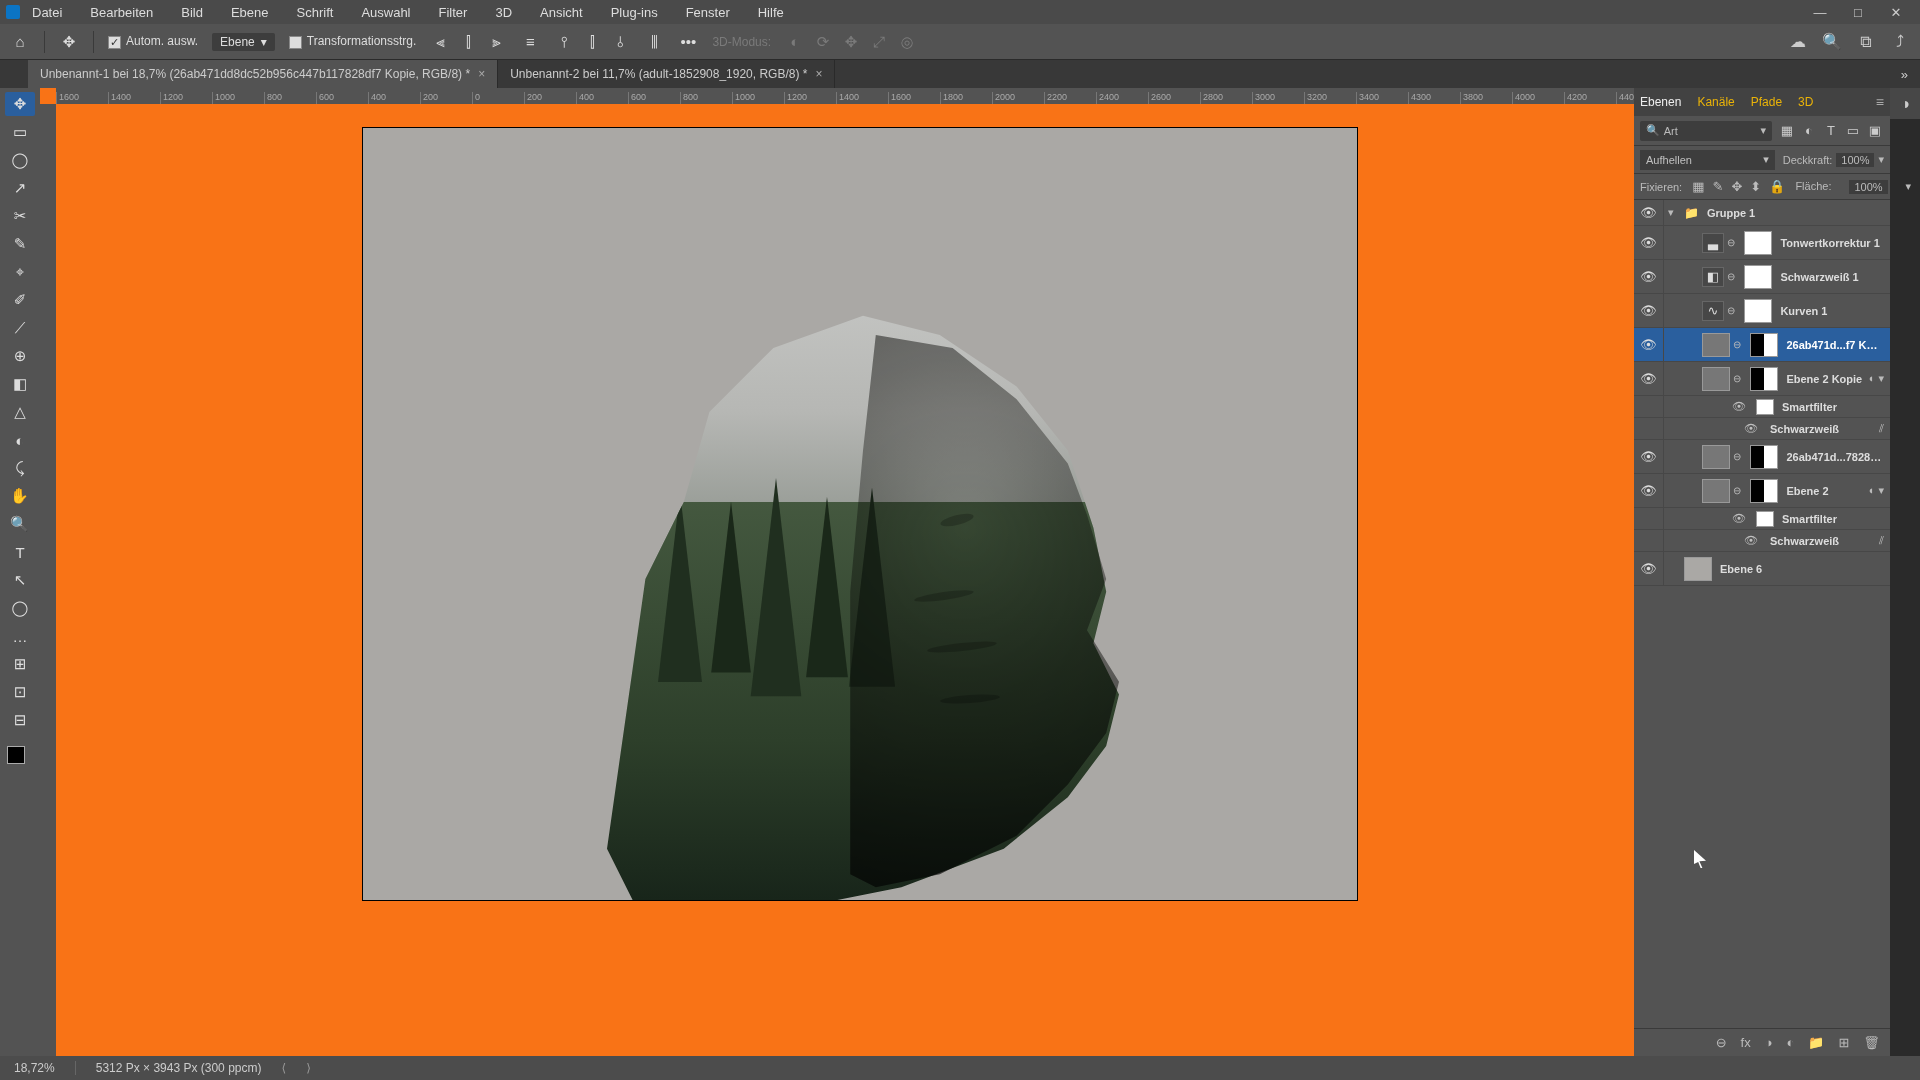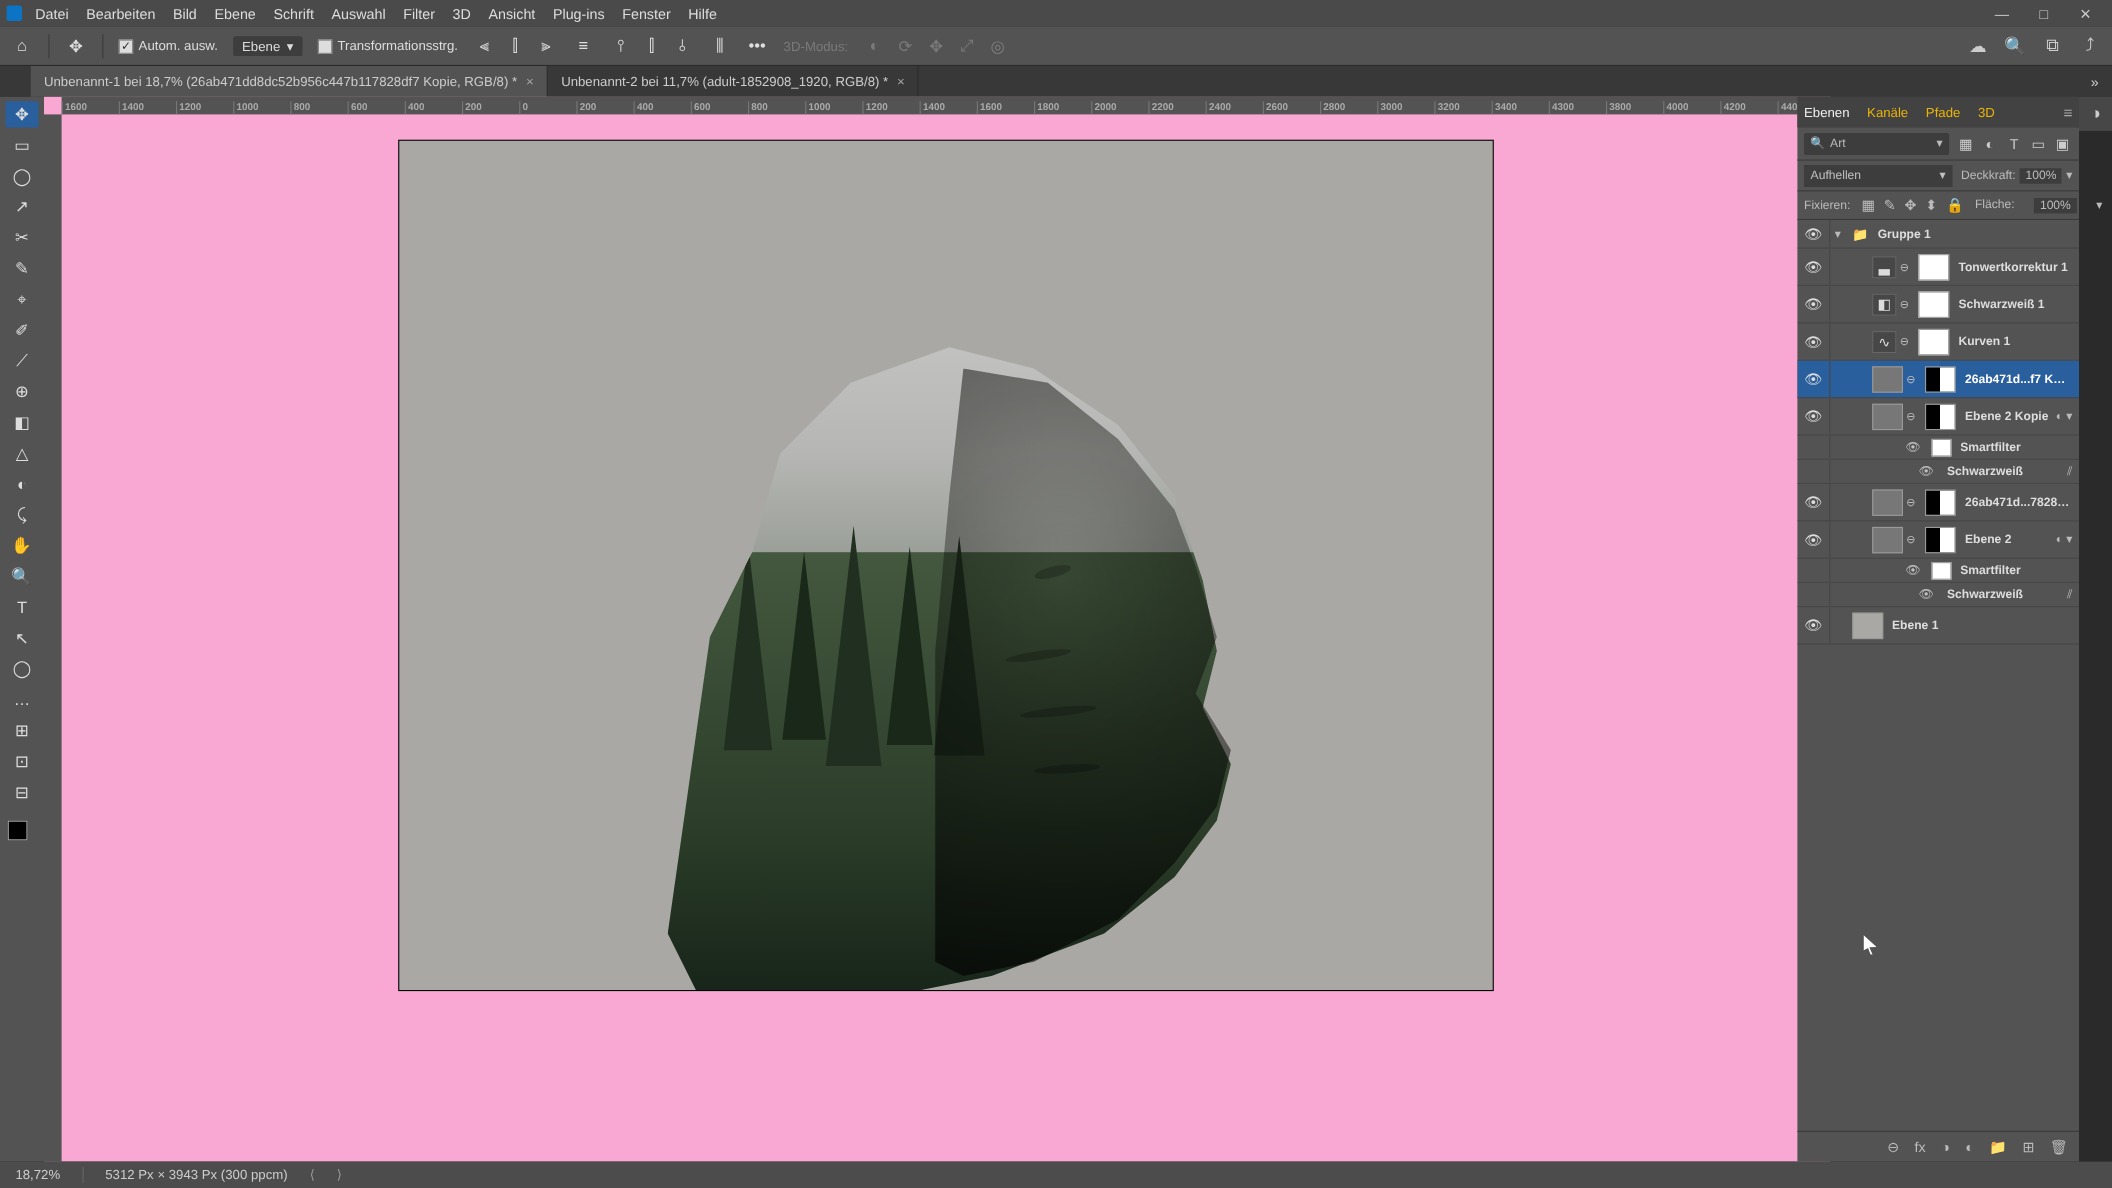--- a/index.html
+++ b/index.html
@@ -1,21 +1,21 @@
 <!DOCTYPE html>
 <html><head>
 <meta charset="utf-8">
 <style>
 * { margin:0; padding:0; box-sizing:border-box; user-select:none; }
 body { width:1920px; height:1080px; background:#2a2a2a; font-family:Tahoma,Arial,sans-serif; font-size:12px; color:#c0c0c0; overflow:hidden; position:relative; }
 
 
 .titlebar { height:24px; background:#4a4a4a; display:flex; align-items:center; padding:0 6px; }
 .titlebar .logo { width:14px; height:14px; background:#0b74c4; border-radius:2px; margin-right:12px; }
-.titlebar .menus { display:flex; gap:16px; }
+.titlebar .menus { display:flex; gap:28px; }
 .titlebar .menus span { font-size:13px; color:#ddd; cursor:default; }
 .titlebar .winbtns { margin-left:auto; display:flex; gap:2px; }
 .titlebar .winbtns div { width:36px; height:20px; display:flex; align-items:center; justify-content:center; font-size:13px; color:#ccc; }
 
 
 .optbar { height:36px; background:#535353; display:flex; align-items:center; padding:0 10px; gap:14px; border-bottom:1px solid #2a2a2a; }
 .optbar .icon { width:20px; height:20px; display:flex; align-items:center; justify-content:center; color:#ddd; font-size:15px; }
 .optbar .sep { width:1px; height:22px; background:#3a3a3a; }
 .optbar .lbl { font-size:12px; color:#ddd; }
 .optbar .dd { background:#3d3d3d; padding:2px 8px; border-radius:2px; font-size:12px; color:#ddd; display:flex; align-items:center; gap:6px; }
@@ -36,21 +36,21 @@
 .tools .tl { width:30px; height:24px; display:flex; align-items:center; justify-content:center; color:#ddd; font-size:15px; border-radius:2px; }
 .tools .tl.sel { background:#2a5f9e; }
 .tools .swatch { margin-top:10px; width:26px; height:26px; position:relative; }
 .tools .swatch .fg { position:absolute; width:18px; height:18px; background:#000; border:1px solid #aaa; left:0; top:0; }
 .tools .swatch .bg { position:absolute; width:18px; height:18px; background:#fff; border:1px solid #aaa; right:0; bottom:0; z-index:-1; }
 
 
 .rdock1 { position:absolute; right:0; top:88px; width:30px; height:32px; background:#474747; display:flex; align-items:center; justify-content:center; color:#ccc; font-size:16px; border-bottom:1px solid #2a2a2a; }
 
 
-.workarea { position:absolute; left:40px; right:256px; top:88px; bottom:24px; background:#f9a8d4;font-weight:bold; }
+.workarea { position:absolute; left:40px; right:256px; top:88px; bottom:24px; background:#f97316; }
 .vruler { position:absolute; left:0; top:16px; bottom:0; width:16px; background:#535353; }
 .hruler { position:absolute; left:16px; right:0; top:0; height:16px; background:#535353; display:flex; align-items:flex-end; overflow:hidden; }
 .hruler span { font-size:9px; color:#aaa; flex:0 0 52px; text-align:left; padding-left:2px; border-left:1px solid #777; height:12px; }
 .canvaswrap { position:absolute; left:16px; right:0; top:16px; bottom:0; overflow:hidden; display:flex; align-items:flex-start; justify-content:center; }
 .canvas { margin-top:24px; width:994px; height:772px; background:#aaa8a5; box-shadow:0 0 0 1px #000; position:relative; overflow:hidden; }
 
 
 .head { position:absolute; left:180px; top:130px; width:640px; height:642px; }
 .forest { position:absolute; inset:0; clip-path:polygon(22% 38%,26% 24%,36% 14%,50% 9%,62% 12%,74% 20%,82% 30%,86% 42%,88% 52%,86% 60%,90% 68%,88% 76%,82% 84%,72% 92%,56% 98%,46% 100%,26% 100%,14% 100%,10% 92%,12% 78%,14% 64%,16% 50%); }
 .forest .sky   { position:absolute; inset:0; background:linear-gradient(#c8c9c7 0%,#b6b7b4 24%,#8c928b 46%,transparent 56%); }
@@ -412,21 +412,21 @@
         <div class="eye"></div>
         <span class="ind" style="width: 80px;"></span>
         <span style="font-size: 11px; margin-right: 4px;">👁</span>
         <span class="nm">Schwarzweiß</span>
         <span class="fxic">⫽</span>
       </div>
       <div class="lrow">
         <div class="eye">👁</div>
         <span class="ind" style="width: 14px;"></span>
         <div class="thumb" style="background: rgb(170, 168, 165);"></div>
-        <span class="nm">Ebene 1</span>
+        <span class="nm">Ebene 6</span>
       </div>
     </div>
   <div class="pfoot" id="pfoot">
       <div>⊖</div>
       <div>fx</div>
       <div>◑</div>
       <div>◐</div>
       <div>📁</div>
       <div>⊞</div>
       <div>🗑</div>

